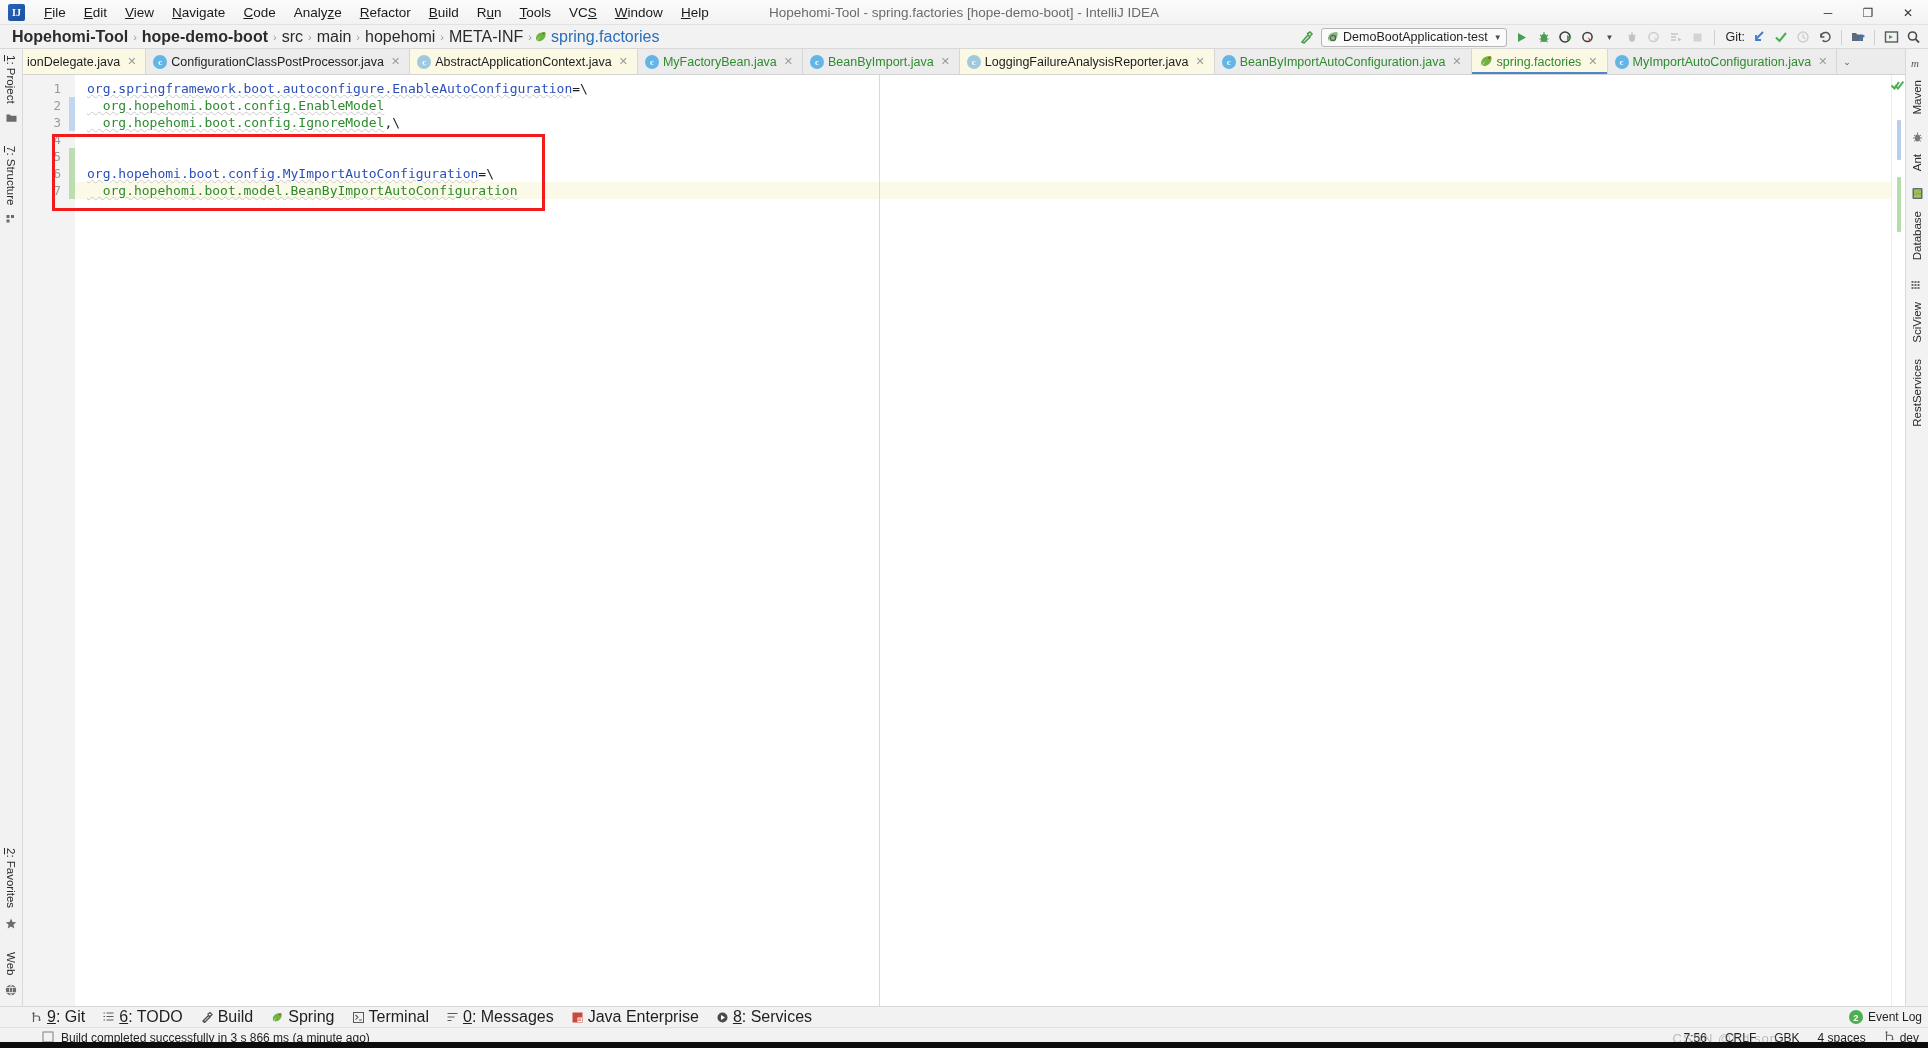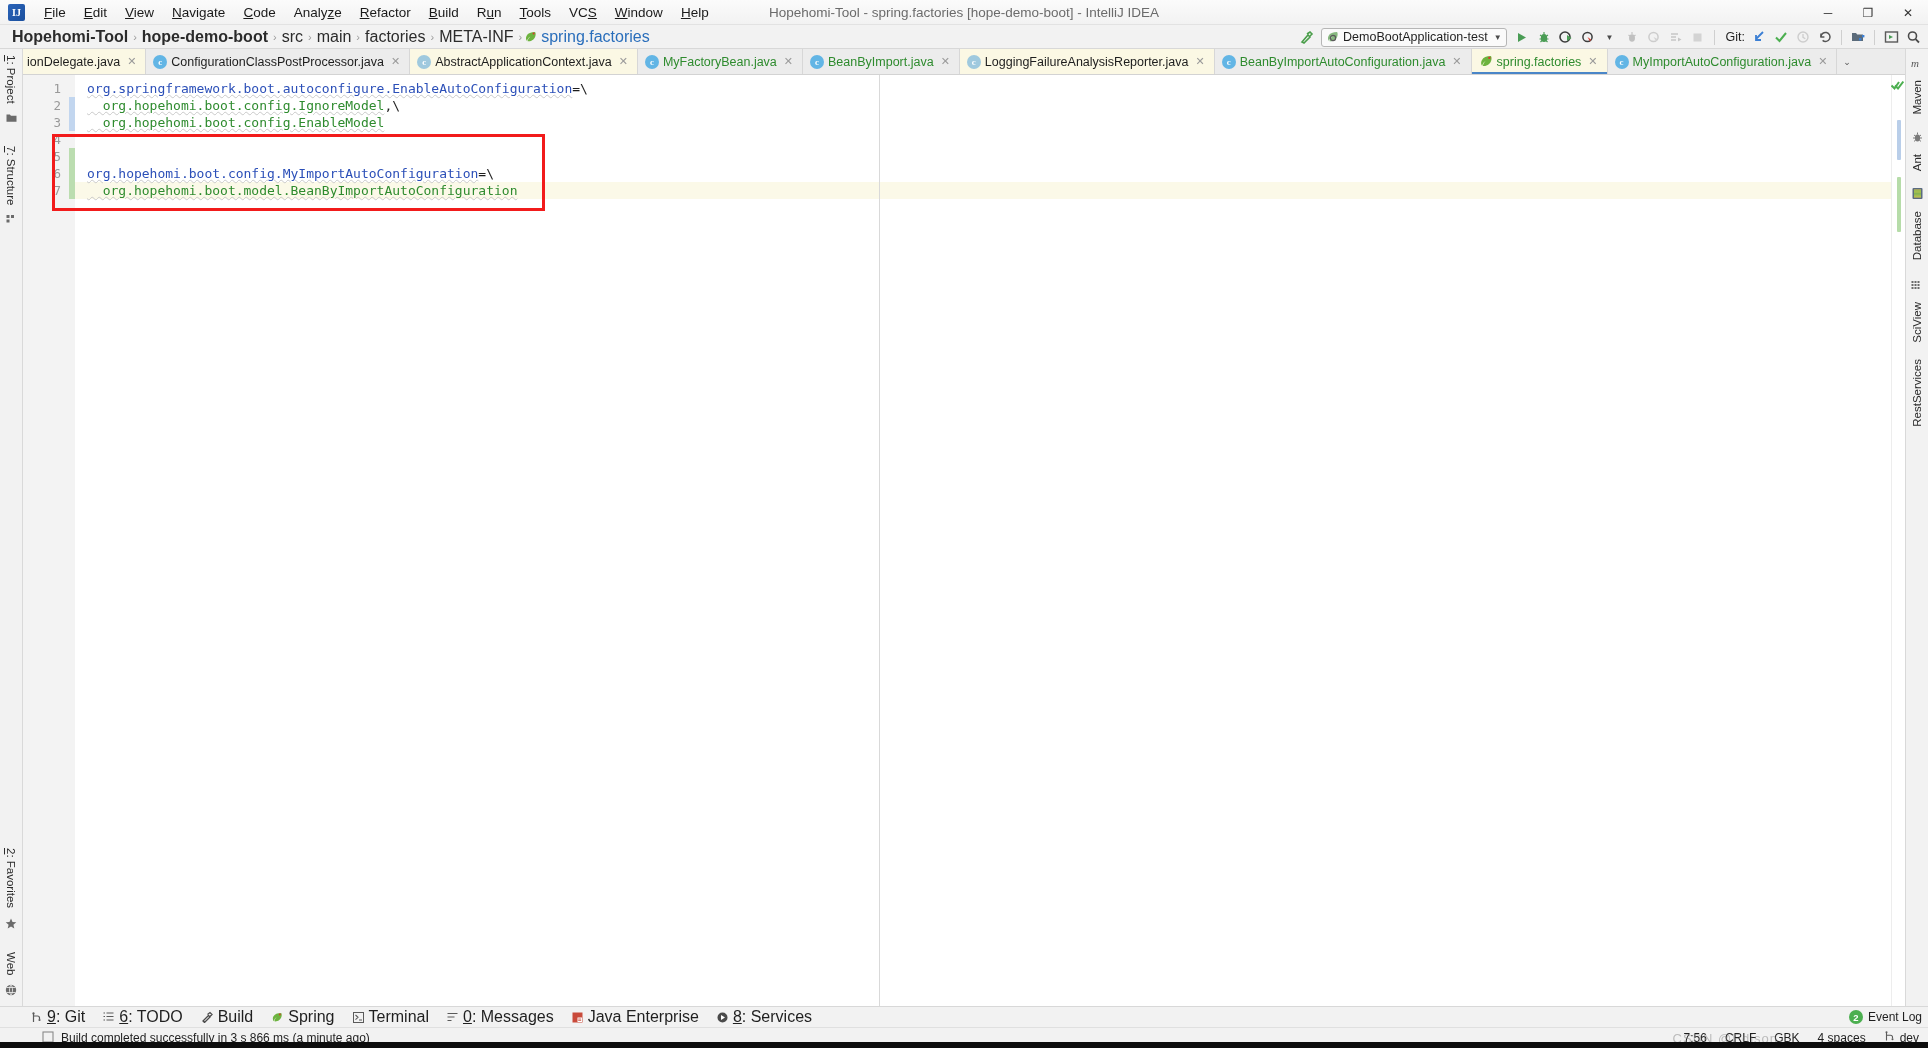--- a/index.html
+++ b/index.html
@@ -226,21 +226,21 @@
   <div class="toolbar">
     <div class="breadcrumb">
       <span class="crumb bold">Hopehomi-Tool</span>
       <span class="crumb-sep">›</span>
       <span class="crumb bold">hope-demo-boot</span>
       <span class="crumb-sep">›</span>
       <span class="crumb">src</span>
       <span class="crumb-sep">›</span>
       <span class="crumb">main</span>
       <span class="crumb-sep">›</span>
-      <span class="crumb">factories</span>
+      <span class="crumb">hopehomi</span>
       <span class="crumb-sep">›</span>
       <span class="crumb">META-INF</span>
       <span class="crumb-sep">›</span>
       <span class="leaficon">
         <svg width="13" height="12" viewBox="0 0 13 12">
             <path d="M11 1C7 1 4 2 2.5 5c-1 2-.5 4 .5 5 .4-2 1.6-3.6 3.4-4.6C5 6.6 4 8 3.6 10.2 7 10.8 11 8.5 11.6 4 11.8 2.7 11.5 1.6 11 1z" fill="#6db33f"></path>
             <circle cx="9.6" cy="2.6" r="1" fill="#d9382c"></circle>
           </svg>
       </span>
       <span class="crumb crumb-file">spring.factories</span>
@@ -481,22 +481,22 @@
 
         <div class="vcsbar">
 
           <div class="vcsmark" style="top:22px; height:34px; background:#c2d6ef;"></div>
 
           <div class="vcsmark" style="top:73px; height:51px; background:#bbddb0;"></div>
         </div>
 
         <div class="code">
           <div class="cline"><span class="tok-key wavy">org.springframework.boot.autoconfigure.EnableAutoConfiguration</span><span class="tok-sep">=\</span></div>
+          <div class="cline"><span class="tok-val wavy">  org.hopehomi.boot.config.EnableModel</span></div>
           <div class="cline"><span class="tok-val wavy">  org.hopehomi.boot.config.IgnoreModel</span><span class="tok-sep">,\</span></div>
-          <div class="cline"><span class="tok-val wavy">  org.hopehomi.boot.config.EnableModel</span></div>
           <div class="cline"><span class="tok-plain"></span></div>
           <div class="cline"><span class="tok-plain"></span></div>
           <div class="cline"><span class="tok-key wavy">org.hopehomi.boot.config.MyImportAutoConfiguration</span><span class="tok-sep">=\</span></div>
           <div class="cline hl"><span class="tok-val wavy">  org.hopehomi.boot.model.BeanByImportAutoConfiguration</span></div>
 
           <div class="vsplit" style="left:804px;"></div>
         </div>
 
         <div class="markerbar">
           <span class="inspect-ok">

